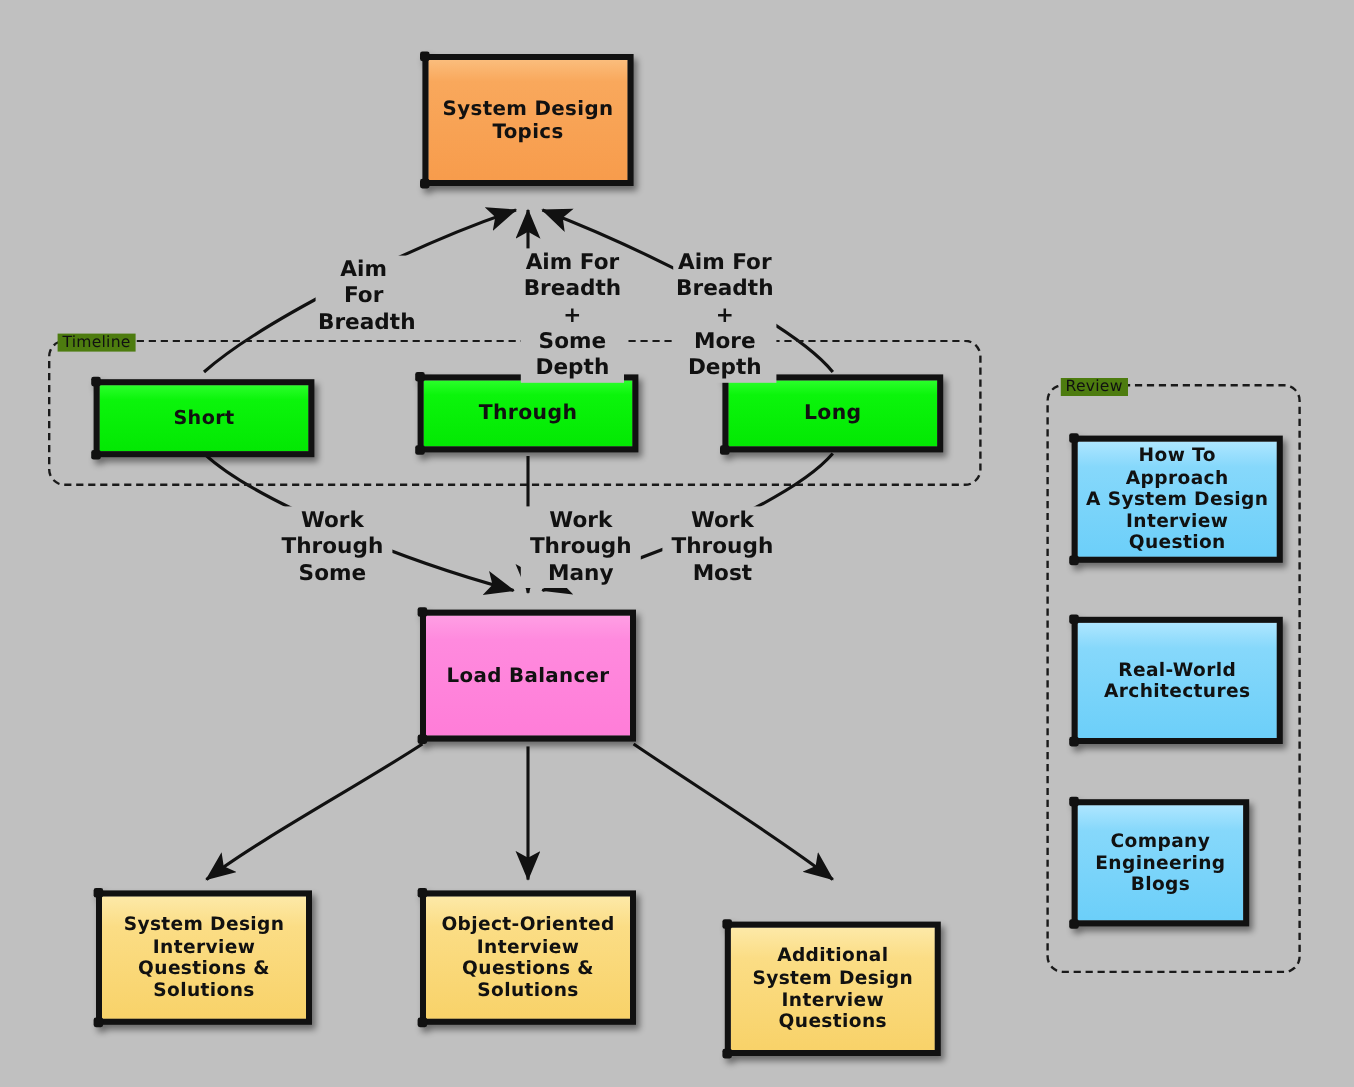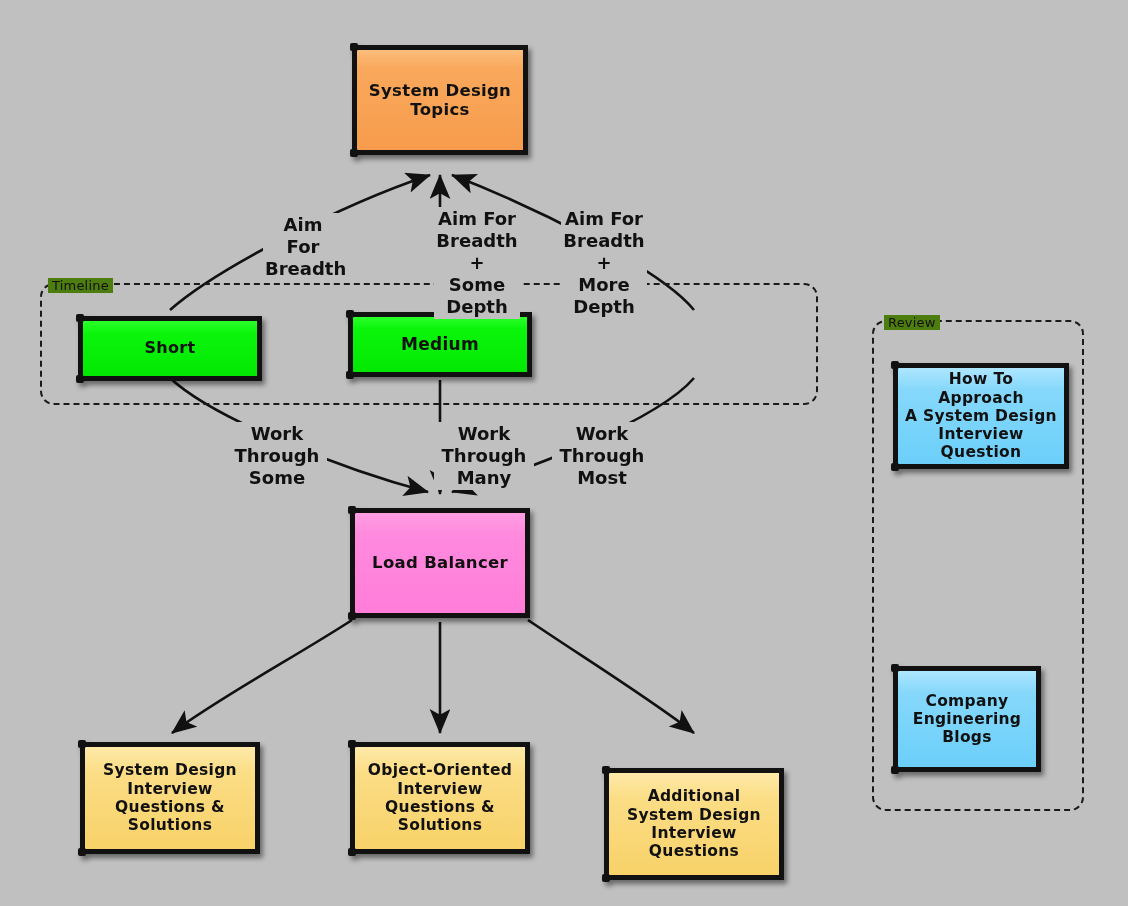--- a/index.html
+++ b/index.html
@@ -126,23 +126,26 @@
   <div class="node n-orange" style="left:352px;top:45px;width:176px;height:110px;font-size:16.5px;">
     <span class="label" style="white-space: pre-line;">System Design
 Topics</span>
   </div>
 
   <div class="node n-green" style="left:78px;top:316px;width:184px;height:65px;font-size:16px;">
     <span class="label" style="white-space: pre-line;">Short</span>
   </div>
 
   <div class="node n-green" style="left:348px;top:312px;width:184px;height:65px;font-size:17px;">
-    <span class="label" style="white-space: pre-line;">Medium</span>
-  </div>
-
+    <span class="label" style="white-space: pre-line;">Through</span>
+  </div>
+
+  <div class="node n-green" style="left:602px;top:312px;width:184px;height:65px;font-size:17px;">
+    <span class="label" style="white-space: pre-line;">Long</span>
+  </div>
 
   <div class="node n-pink" style="left:350px;top:508px;width:180px;height:110px;font-size:16.5px;">
     <span class="label" style="white-space: pre-line;">Load Balancer</span>
   </div>
 
   <div class="node n-yellow" style="left:80px;top:742px;width:180px;height:112px;font-size:15.5px;">
     <span class="label" style="white-space: pre-line;">System Design
 Interview
 Questions &amp;
 Solutions</span>
@@ -162,20 +165,24 @@
 Questions</span>
   </div>
 
   <div class="node n-blue" style="left:893px;top:363px;width:176px;height:106px;font-size:15.5px;">
     <span class="label" style="white-space: pre-line;">How To Approach
 A System Design
 Interview
 Question</span>
   </div>
 
+  <div class="node n-blue" style="left:893px;top:514px;width:176px;height:106px;font-size:15.5px;">
+    <span class="label" style="white-space: pre-line;">Real-World
+Architectures</span>
+  </div>
 
   <div class="node n-blue" style="left:893px;top:666px;width:148px;height:106px;font-size:15.5px;">
     <span class="label" style="white-space: pre-line;">Company
 Engineering
 Blogs</span>
   </div>
 
   <div class="edge-label" style="left: 263px; top: 213px; width: 76px; white-space: pre-line;">Aim For
 Breadth</div>
 

